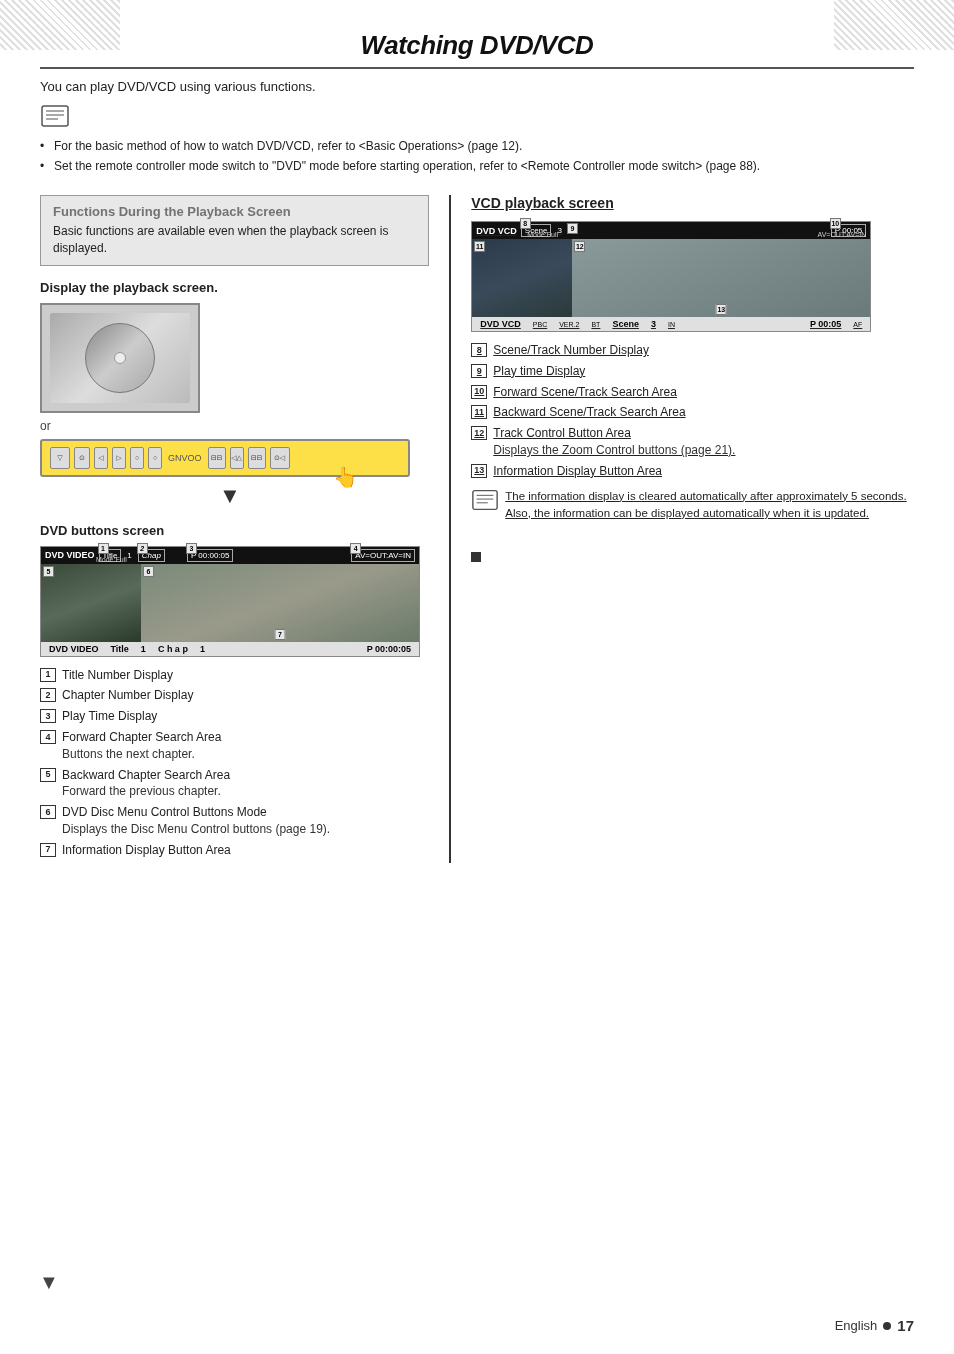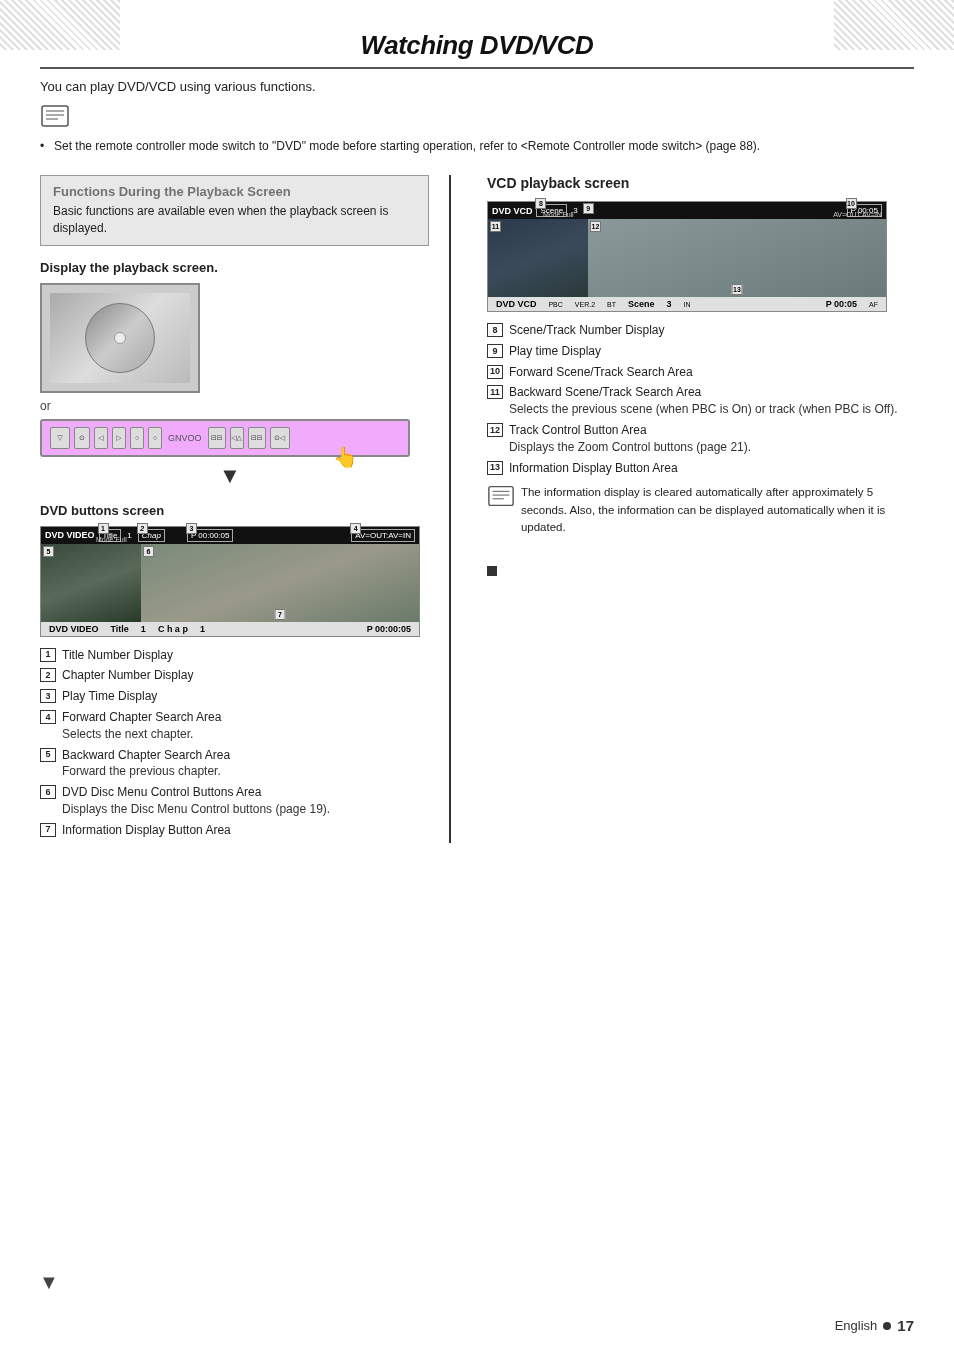--- a/index.html
+++ b/index.html
@@ -62,21 +62,22 @@
 
     .left-col {
       width: 430px;
       padding-right: 20px;
       border-right: 2px solid #333;
       padding-right: 20px;
     }
 
     .right-col {
       width: 484px;
-      padding-left: 36px;
+      padding-left: 20px;
+      text-decoration: underline;
     }
 
     
     .section-box {
       background: #e8e8e8;
       border: 1.5px solid #999;
       padding: 8px 12px;
       margin-bottom: 12px;
     }
 
@@ -211,21 +212,21 @@
     .header-wrapper {
       position: relative;
       margin-bottom: 10px;
       text-align: center;
     }
 
     
     .remote-graphic {
       width: 370px;
       height: 38px;
-      background: #f0abfc;
+      background: #fde047;
       border: 2px solid #888;
       border-radius: 3px;
       display: flex;
       align-items: center;
       padding: 0 8px;
       gap: 4px;
       position: relative;
       margin: 6px 0;
     }
 
@@ -404,20 +405,21 @@
   <div style="margin-bottom:6px;">
     <svg width="30" height="24" viewBox="0 0 30 24">
       <rect x="2" y="2" width="26" height="20" rx="2" fill="none" stroke="#555" stroke-width="1.5"></rect>
       <line x1="6" y1="7" x2="24" y2="7" stroke="#555" stroke-width="1"></line>
       <line x1="6" y1="11" x2="24" y2="11" stroke="#555" stroke-width="1"></line>
       <line x1="6" y1="15" x2="18" y2="15" stroke="#555" stroke-width="1"></line>
     </svg>
   </div>
 
   <ul class="bullet-list">
+    <li>For the basic method of how to watch DVD/VCD, refer to &lt;Basic Operations&gt; (page 12).</li>
     <li>Set the remote controller mode switch to "DVD" mode before starting operation, refer to &lt;Remote Controller mode switch&gt; (page 88).</li>
   </ul>
 
   <div class="two-col">
 
     <div class="left-col">
 
       <div class="section-box">
         <div class="section-box-title">Functions During the Playback Screen</div>
         <div class="section-desc">Basic functions are available even when the playback screen is displayed.</div>
@@ -508,34 +510,34 @@
           <span class="item-text">Chapter Number Display</span>
         </li>
         <li>
           <span class="num-badge">3</span>
           <span class="item-text">Play Time Display</span>
         </li>
         <li>
           <span class="num-badge">4</span>
           <span class="item-text">
             <span>Forward Chapter Search Area</span>
-            <span class="item-subtext">Selects the next chapter.</span>
+            <span class="item-subtext">Buttons the next chapter.</span>
           </span>
         </li>
         <li>
           <span class="num-badge">5</span>
           <span class="item-text">
             <span>Backward Chapter Search Area</span>
             <span class="item-subtext">Forward the previous chapter.</span>
           </span>
         </li>
         <li>
           <span class="num-badge">6</span>
           <span class="item-text">
-            <span>DVD Disc Menu Control Buttons Area</span>
+            <span>DVD Disc Menu Control Buttons Mode</span>
             <span class="item-subtext">Displays the Disc Menu Control buttons (page 19).</span>
           </span>
         </li>
         <li>
           <span class="num-badge">7</span>
           <span class="item-text">Information Display Button Area</span>
         </li>
       </ul>
 
     </div>
@@ -598,21 +600,20 @@
         <li>
           <span class="num-badge">10</span>
           <span class="item-text">
             <span>Forward Scene/Track Search Area</span>
           </span>
         </li>
         <li>
           <span class="num-badge">11</span>
           <span class="item-text">
             <span>Backward Scene/Track Search Area</span>
-            <span class="item-subtext">Selects the previous scene (when PBC is On) or track (when PBC is Off).</span>
           </span>
         </li>
         <li>
           <span class="num-badge">12</span>
           <span class="item-text">
             <span>Track Control Button Area</span>
             <span class="item-subtext">Displays the Zoom Control buttons (page 21).</span>
           </span>
         </li>
         <li>

